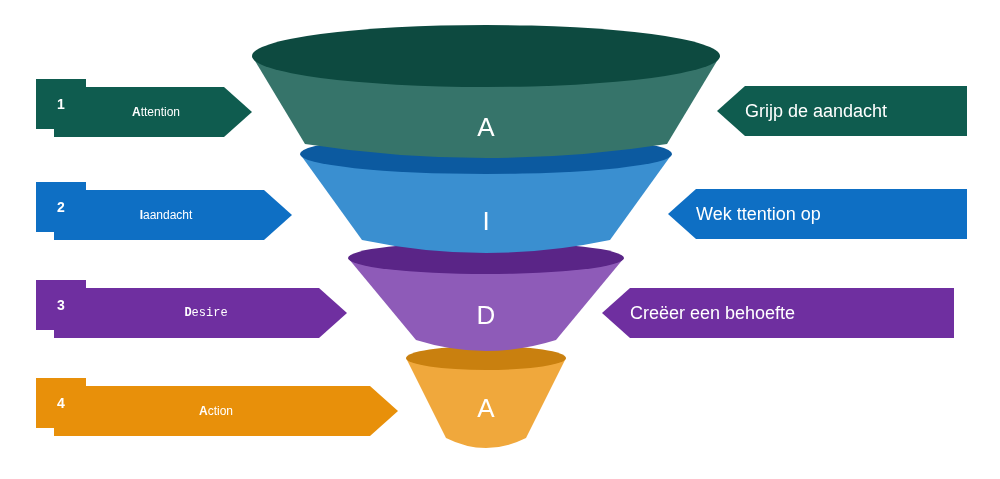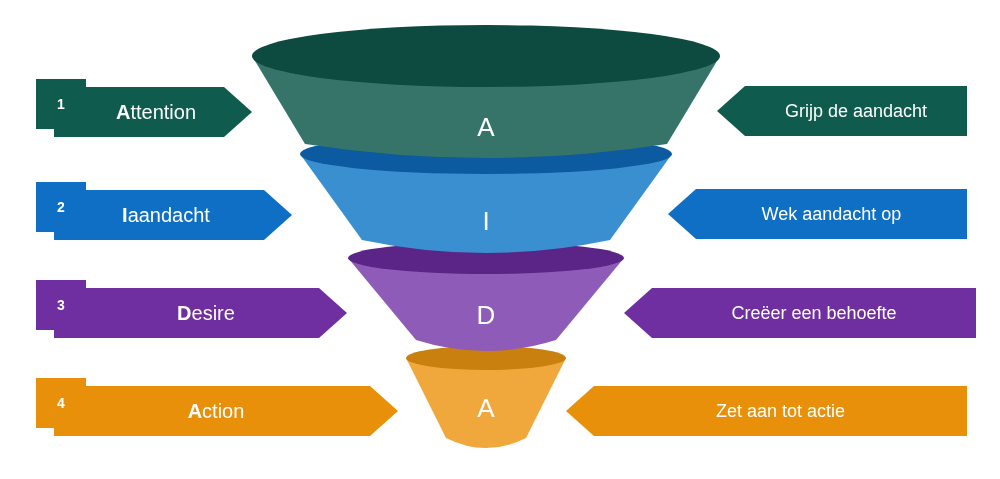--- a/index.html
+++ b/index.html
@@ -2,24 +2,24 @@
 <html><head>
   <meta charset="utf-8">
   <style>
     html, body { margin: 0; padding: 0; background: #ffffff; }
     body { width: 1000px; height: 479px; position: relative; overflow: hidden; font-family: "Liberation Sans", "DejaVu Sans", sans-serif; }
     .stage { position: absolute; left: 0; top: 0; width: 1000px; height: 479px; }
     .left-tag { position: absolute; }
     .left-tag .num-box { position: absolute; left: 0; top: 0; width: 50px; height: 50px; }
     .left-tag .arrow { position: absolute; left: 18px; top: 8px; height: 50px; clip-path: polygon(0 0, calc(100% - 28px) 0, 100% 50%, calc(100% - 28px) 100%, 0 100%); }
     .left-tag .num { position: absolute; left: 0; top: 0; width: 50px; height: 50px; line-height: 50px; text-align: center; color: #fff; font-weight: bold; font-size: 14px; }
-    .left-tag .label { position: absolute; top: 8px; height: 50px; line-height: 50px; text-align: center; color: #fff; font-size: 20px; }
+    .left-tag .label { position: absolute; top: 8px; height: 50px; line-height: 50px; text-align: center; color: #fff; font-size: 12px; }
     .left-tag .label b { font-weight: bold; }
     .right-tag { position: absolute; height: 50px; clip-path: polygon(28px 0, 100% 0, 100% 100%, 28px 100%, 0 50%); }
-    .right-tag .label { position: absolute; left: 28px; right: 0; top: 0; height: 52px; line-height: 50px; text-align: center; color: #fff; font-size: 18px; }
+    .right-tag .label { position: absolute; left: 28px; right: 0; top: 0; height: 52px; line-height: 50px; text-align: left; color: #fff; font-size: 18px; }
     .funnel { position: absolute; left: 0; top: 0; width: 1000px; height: 479px; }
     .seg-letter { position: absolute; color: #fff; font-size: 26px; text-align: center; width: 60px; }
   </style>
 </head>
 <body>
 
 <div class="stage">
 
   <svg class="funnel" viewBox="0 0 1000 479">
 
@@ -60,36 +60,33 @@
     <div class="num-box" style="background:#0e6fc4;"></div>
     <div class="arrow" style="width:238px; background:#0e6fc4;"></div>
     <div class="num">2</div>
     <div class="label" style="left:50px; width:160px;"><b>I</b><span>aandacht</span></div>
   </div>
 
   <div class="left-tag" style="left:36px; top:280px;">
     <div class="num-box" style="background:#6f2fa0;"></div>
     <div class="arrow" style="width:293px; background:#6f2fa0;"></div>
     <div class="num">3</div>
-    <div class="label" style="left:50px; width:240px;"><b>D</b><span>esire</span></div>
+    <div class="label" style="left:50px; width:240px;font-family:Liberation Mono, monospace;"><b>D</b><span>esire</span></div>
   </div>
 
   <div class="left-tag" style="left:36px; top:378px;">
     <div class="num-box" style="background:#e8900a;"></div>
     <div class="arrow" style="width:344px; background:#e8900a;"></div>
     <div class="num">4</div>
     <div class="label" style="left:35px; width:290px;"><b>A</b><span>ction</span></div>
   </div>
 
   <div class="right-tag" style="left:717px; top:86px; width:250px; background:#0f5c4f;">
     <div class="label">Grijp de aandacht</div>
   </div>
   <div class="right-tag" style="left:668px; top:189px; width:299px; background:#0e6fc4;">
-    <div class="label">Wek aandacht op</div>
+    <div class="label">Wek ttention op</div>
   </div>
-  <div class="right-tag" style="left:624px; top:288px; width:352px; background:#6f2fa0;">
+  <div class="right-tag" style="left:602px; top:288px; width:352px; background:#6f2fa0;">
     <div class="label">Creëer een behoefte</div>
-  </div>
-  <div class="right-tag" style="left:566px; top:386px; width:401px; background:#e8900a;">
-    <div class="label">Zet aan tot actie</div>
   </div>
 
 </div>
 
 </body></html>

